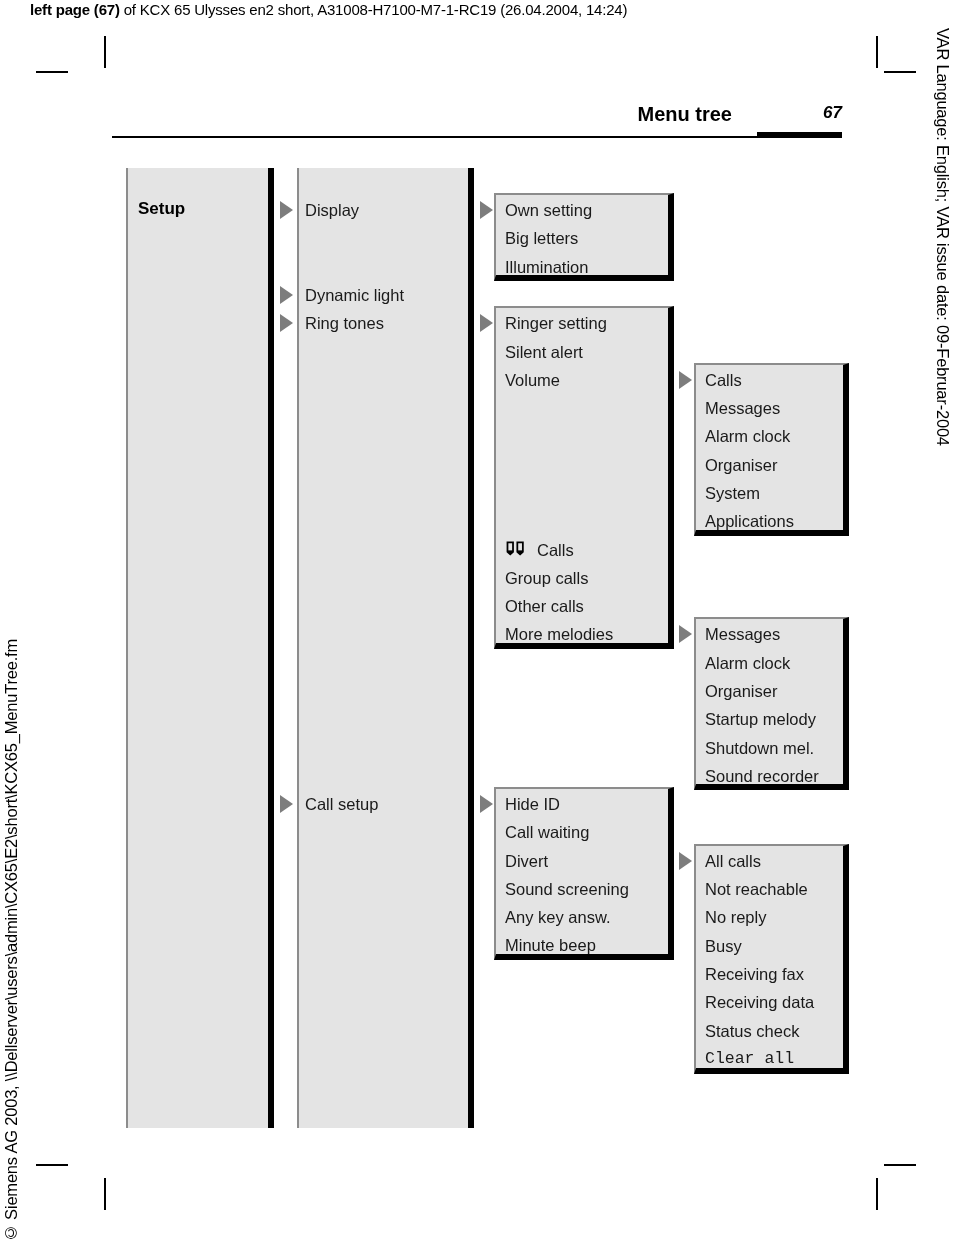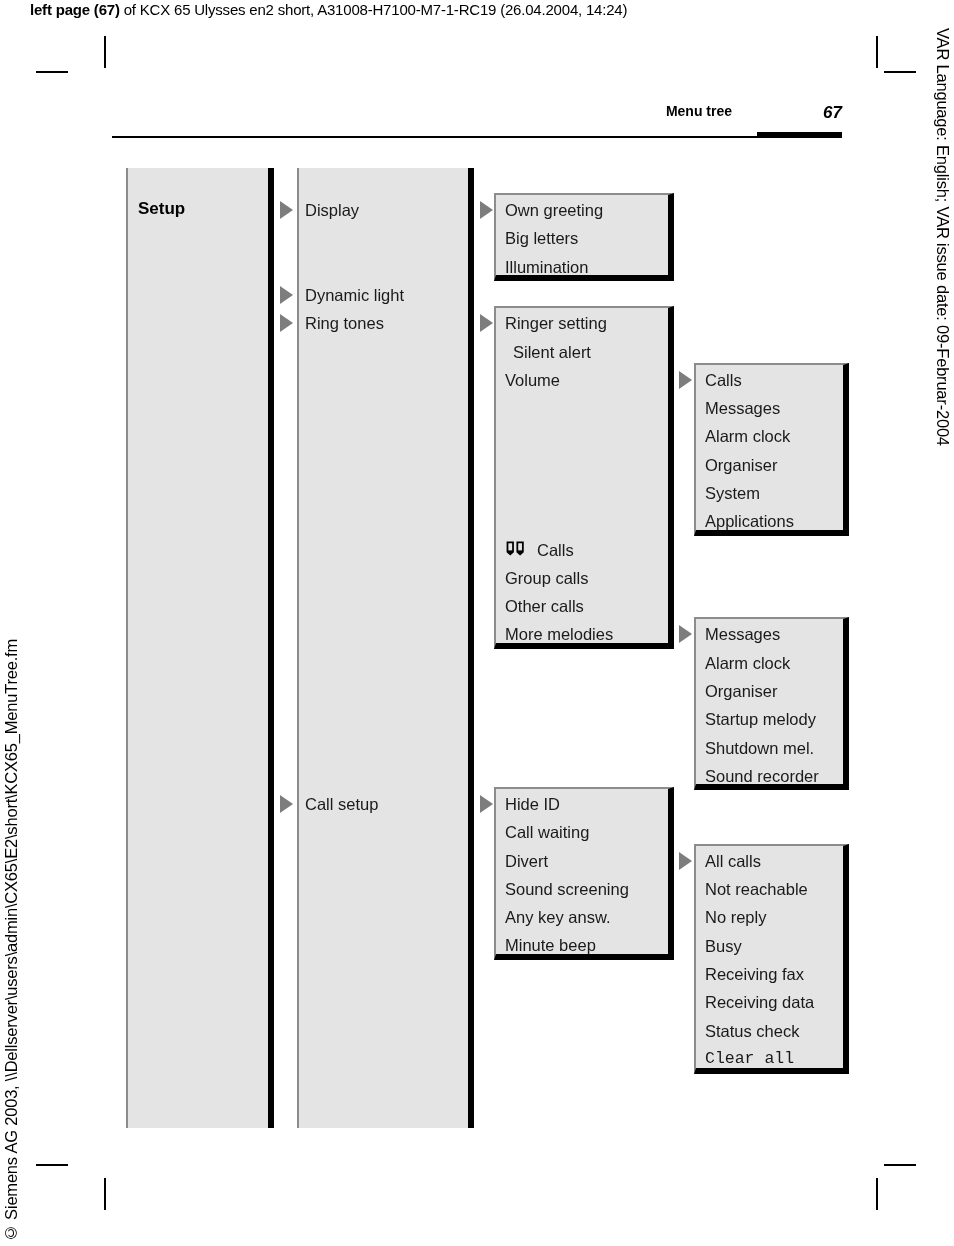--- a/index.html
+++ b/index.html
@@ -37,21 +37,21 @@
     position: absolute;
     left: 112px;
     top: 103px;
     width: 730px;
     height: 30px;
   }
   .page-head .title {
     position: absolute;
     right: 110px;
     top: 0;
-    font-size: 14px;
+    font-size: 20px;
     font-weight: bold;
     white-space: nowrap;
   }
   .page-head .pagenum {
     position: absolute;
     right: 0px;
     top: 0;
     font-size: 17px;
     font-weight: bold;
     font-style: italic;
@@ -179,28 +179,28 @@
   <div class="item" style="left:293px; top:287px;">Dynamic light</div>
 
   <div class="arrow" style="left:268px; top:314px;"></div>
   <div class="item" style="left:293px; top:315px;">Ring tones</div>
 
   <div class="arrow" style="left:268px; top:795px;"></div>
   <div class="item" style="left:293px; top:796px;">Call setup</div>
 
   <div class="arrow" style="left:468px; top:201px;"></div>
   <div class="box" style="left:482px; top:193px; width:180px; height:88px;"></div>
-  <div class="item" style="left:493px; top:202px;">Own greeting</div>
+  <div class="item" style="left:493px; top:202px;">Own setting</div>
   <div class="item" style="left:493px; top:230px;">Big letters</div>
   <div class="item" style="left:493px; top:259px;">Illumination</div>
 
   <div class="arrow" style="left:468px; top:314px;"></div>
   <div class="box" style="left:482px; top:306px; width:180px; height:343px;"></div>
   <div class="item" style="left:493px; top:315px;">Ringer setting</div>
-  <div class="item" style="left:493px; top:344px;margin-left:8px;">Silent alert</div>
+  <div class="item" style="left:493px; top:344px;">Silent alert</div>
   <div class="item" style="left:493px; top:372px;">Volume</div>
 
   <svg class="bookicon" viewBox="0 0 20 16" style="left:494px; top:541px;">
     <path d="M0.5 0.5 H8.3 V12.0 L4.4 15.4 L0.5 12.0 Z" fill="#000"></path>
     <path d="M11.0 0.5 H18.8 V12.0 L14.9 15.4 L11.0 12.0 Z" fill="#000"></path>
     <rect x="2.4" y="2.4" width="4.0" height="7.6" fill="#e4e4e4"></rect>
     <rect x="12.9" y="2.4" width="4.0" height="7.6" fill="#e4e4e4"></rect>
   </svg>
   <div class="item" style="left:525px; top:542px;">Calls</div>
   <div class="item" style="left:493px; top:570px;">Group calls</div>

